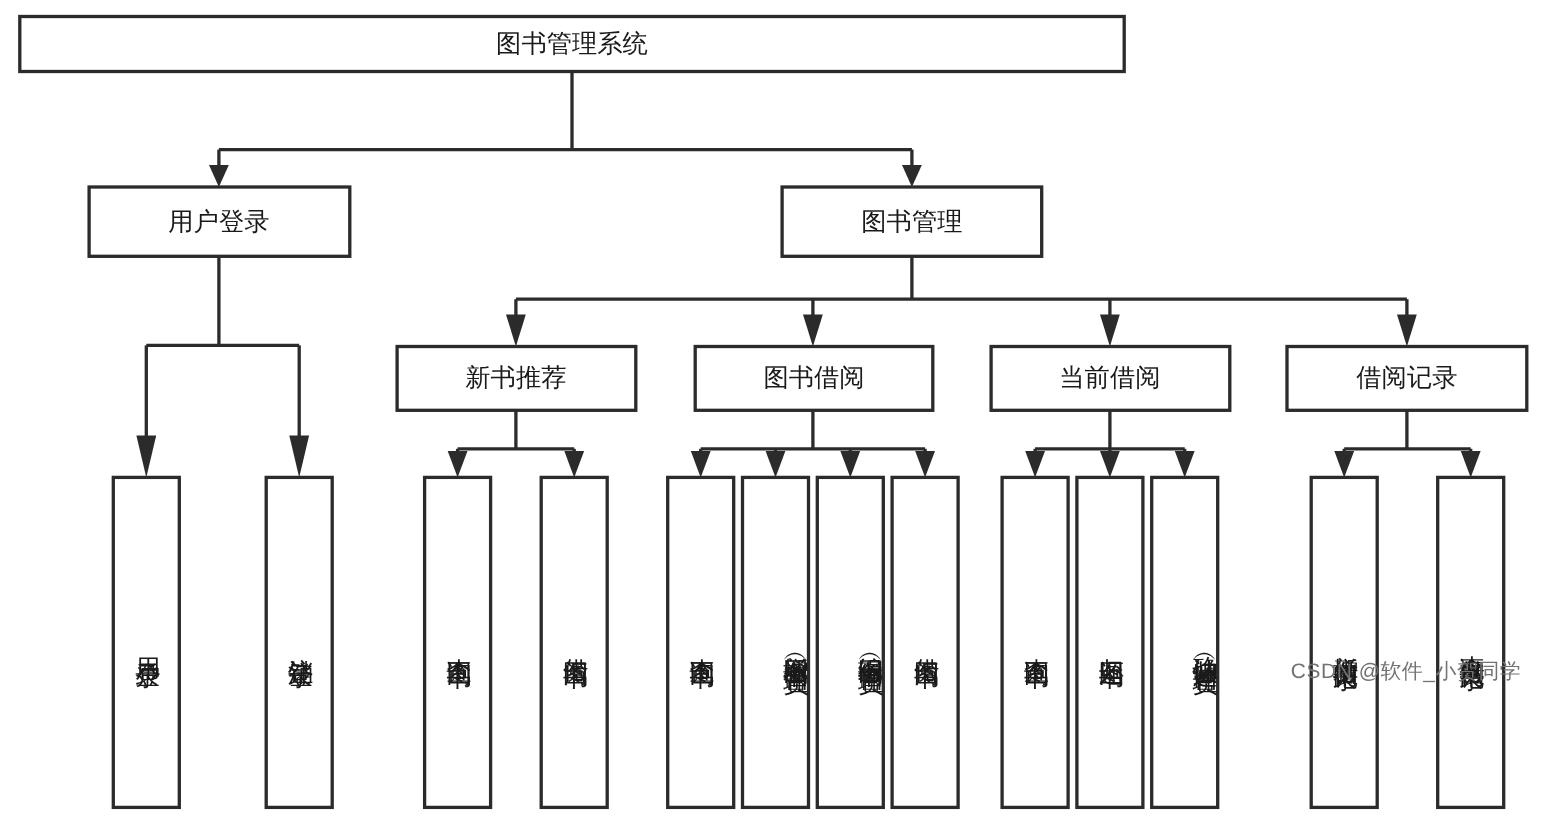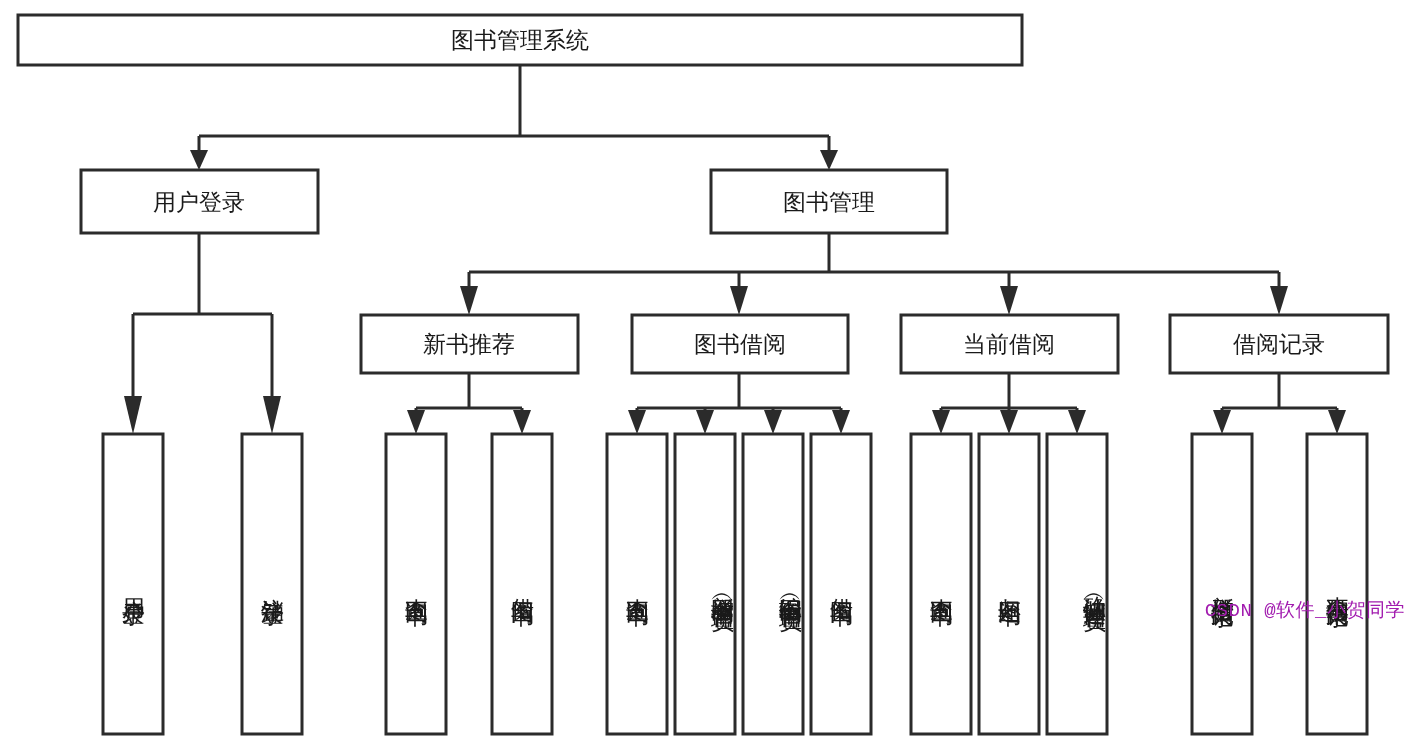--- a/index.html
+++ b/index.html
@@ -65,25 +65,25 @@
     font-size: 23px;
     line-height: 1.12;
     color: #1a1a1a;
     letter-spacing: 2px;
     white-space: nowrap;
     text-align: center;
     pointer-events: none;
   }
   .watermark {
     position: absolute;
-    right: 0;
+    right: 22px;
     bottom: 6px;
-    font-family: Liberation Mono, monospace;
+    font-family: Liberation Sans, sans-serif;
     font-size: 19px;
-    color: #a21caf;
+    color: #737373;
     letter-spacing: 0.5px;
     white-space: nowrap;
   }
 </style>
 </head>
 <body>
 
 <div id="diagram-root">
 
   <svg class="diagram" viewBox="0 0 1405 747">

